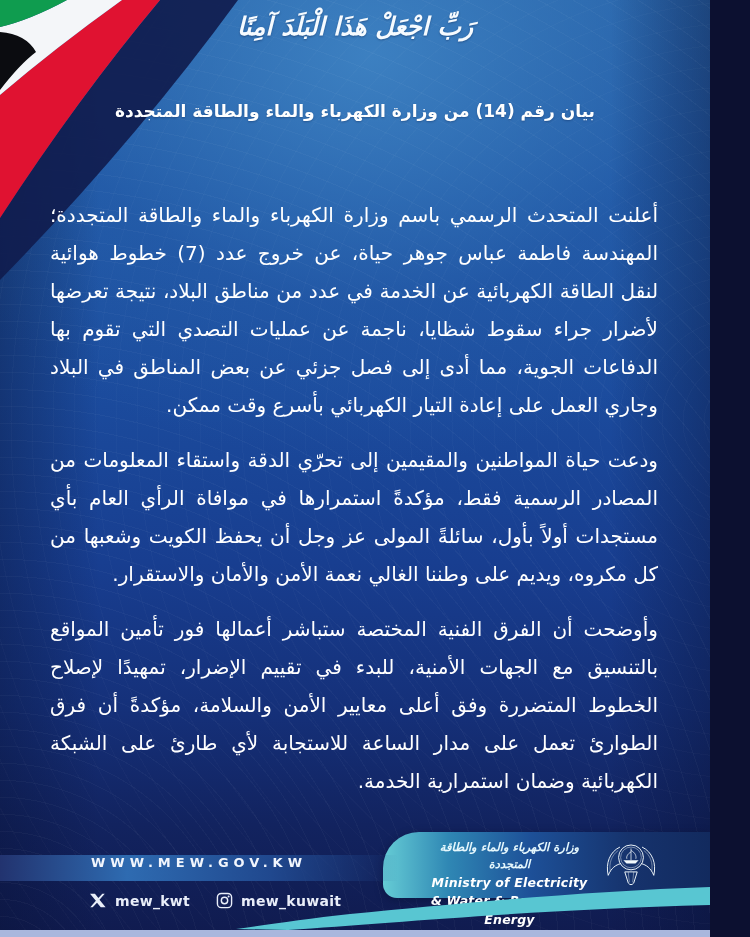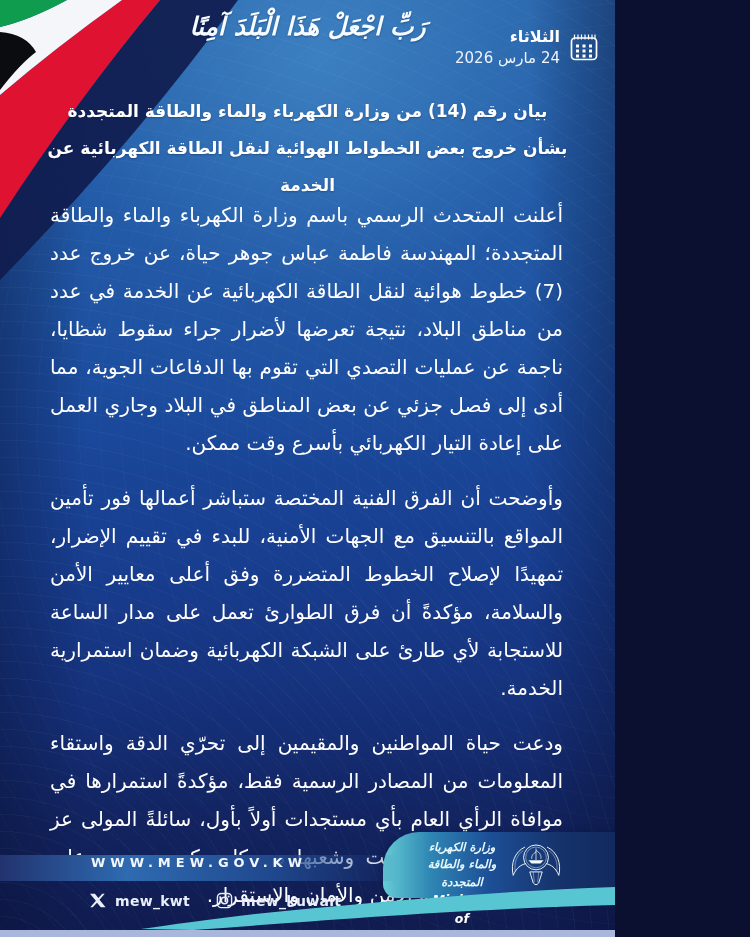--- a/index.html
+++ b/index.html
@@ -1,18 +1,18 @@
 <!DOCTYPE html>
 <html lang="ar"><head>
 <meta charset="utf-8">
 <style>
   * { margin:0; padding:0; box-sizing:border-box; }
   html,body { background:#0c1030; }
   .page {
-    position:relative; width:615px; height:937px; overflow:hidden;
+    position:relative; width:710px; height:937px; overflow:hidden;
     font-family:"DejaVu Sans","Liberation Sans",sans-serif; color:#fff;
     background:
       linear-gradient(90deg, rgba(8,16,50,.38) 0%, rgba(8,16,50,0) 14%, rgba(8,16,50,0) 86%, rgba(8,16,50,.38) 100%),
       radial-gradient(ellipse 115% 70% at 52% 6%, rgba(64,133,197,.85) 0%, rgba(42,98,174,.35) 38%, rgba(42,98,174,0) 62%),
       linear-gradient(180deg, #2a68ab 0%, #2059a6 20%, #1b4b9d 42%, #183e90 60%, #153079 76%, #12235f 88%, #101b4f 100%);
   }
   .page::before {
     content:""; position:absolute; inset:0; pointer-events:none;
     background:
       repeating-radial-gradient(circle at 0% 105%, transparent 0 16px, rgba(255,255,255,.03) 16px 17px),
@@ -87,51 +87,29 @@
   <svg class="flag" viewBox="0 0 240 280" aria-hidden="true">
     <path d="M160,0 L238,0 Q132,145 0,280 L0,218 Q78,98 160,0 Z" fill="#101c4e" opacity="0.92"></path>
     <path d="M122,0 L160,0 Q78,98 0,218 L0,95 Q55,48 122,0 Z" fill="#e01231"></path>
     <path d="M67,0 L122,0 Q55,48 0,95 L0,27 Q30,20 67,0 Z" fill="#f4f6f9"></path>
     <path d="M0,0 L67,0 Q30,20 0,27 Z" fill="#0f9c4f"></path>
     <path d="M0,32 Q26,34 36,52 Q20,64 0,90 Z" fill="#0b0c10"></path>
   </svg>
 
   <div class="calligraphy">رَبِّ اجْعَلْ هَذَا الْبَلَدَ آمِنًا</div>
 
-  <div class="datebox">
-    <svg class="cal" viewBox="0 0 30 30" fill="none" stroke="#ffffff" aria-hidden="true">
-      <rect x="2.5" y="6" width="25" height="21.5" rx="3.5" stroke-width="1.7"></rect>
-      <path d="M5.5 2.5v5 M9 2.5v5 M12.5 2.5v5 M16 2.5v5 M19.5 2.5v5 M23 2.5v5 M26 2.5v5" stroke-width="1.2"></path>
-      <g fill="#ffffff" stroke="none">
-        <rect x="7" y="12.5" width="3" height="3"></rect>
-          <rect x="13.5" y="12.5" width="3" height="3"></rect>
-          <rect x="20" y="12.5" width="3" height="3"></rect>
-        <rect x="7" y="17.5" width="3" height="3"></rect>
-          <rect x="13.5" y="17.5" width="3" height="3"></rect>
-          <rect x="20" y="17.5" width="3" height="3"></rect>
-        <rect x="7" y="22.5" width="3" height="3"></rect>
-          <rect x="13.5" y="22.5" width="3" height="3"></rect>
-          <rect x="20" y="22.5" width="3" height="3"></rect>
-      </g>
-    </svg>
-    <div class="dtxt">
-      <div class="weekday">الثلاثاء</div>
-      <div class="dateline">24 مارس 2026</div>
-    </div>
-  </div>
 
   <div class="title">
     <div>بيان رقم (14) من وزارة الكهرباء والماء والطاقة المتجددة</div>
-    <div>بشأن خروج بعض الخطواط الهوائية لنقل الطاقة الكهربائية  عن الخدمة</div>
   </div>
 
   <div class="bodytext">
     <p>أعلنت المتحدث الرسمي باسم وزارة الكهرباء والماء والطاقة المتجددة؛ المهندسة فاطمة عباس جوهر حياة، عن خروج عدد (7) خطوط هوائية لنقل الطاقة الكهربائية عن الخدمة في عدد من مناطق البلاد، نتيجة تعرضها لأضرار جراء سقوط شظايا، ناجمة عن عمليات التصدي التي تقوم بها الدفاعات الجوية، مما أدى إلى فصل جزئي عن بعض المناطق في البلاد وجاري العمل على إعادة التيار الكهربائي بأسرع وقت ممكن.</p>
+    <p>ودعت حياة المواطنين والمقيمين إلى تحرّي الدقة واستقاء المعلومات من المصادر الرسمية فقط، مؤكدةً استمرارها في موافاة الرأي العام بأي مستجدات أولاً بأول، سائلةً المولى عز وجل أن يحفظ الكويت وشعبها من كل مكروه، ويديم على وطننا الغالي نعمة الأمن والأمان والاستقرار.</p>
     <p>وأوضحت أن الفرق الفنية المختصة ستباشر أعمالها فور تأمين المواقع بالتنسيق مع الجهات الأمنية، للبدء في تقييم الإضرار، تمهيدًا لإصلاح الخطوط المتضررة وفق أعلى معايير الأمن والسلامة، مؤكدةً أن فرق الطوارئ تعمل على مدار الساعة للاستجابة لأي طارئ على الشبكة الكهربائية وضمان استمرارية الخدمة.</p>
-    <p>ودعت حياة المواطنين والمقيمين إلى تحرّي الدقة واستقاء المعلومات من المصادر الرسمية فقط، مؤكدةً استمرارها في موافاة الرأي العام بأي مستجدات أولاً بأول، سائلةً المولى عز وجل أن يحفظ الكويت وشعبها من كل مكروه، ويديم على وطننا الغالي نعمة الأمن والأمان والاستقرار.</p>
   </div>
 
 
   <div class="badge">
     <div class="btext">
       <div class="b-ar">وزارة الكهرباء والماء والطاقة المتجددة</div>
       <div class="b-en">Ministry of Electricity &amp; Water &amp; Renewable Energy</div>
       <div class="b-state">State of Kuwait  |  دولــة الكويــت</div>
     </div>
     <svg class="emblem" viewBox="0 0 84 84" fill="none" stroke="#f2f9fc" stroke-width="1.4" aria-hidden="true">

